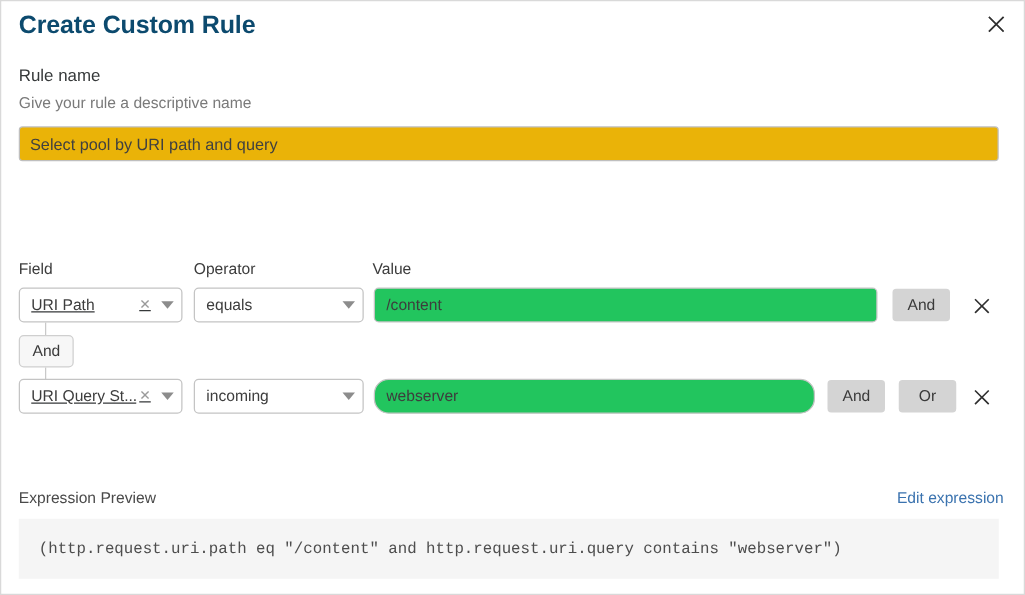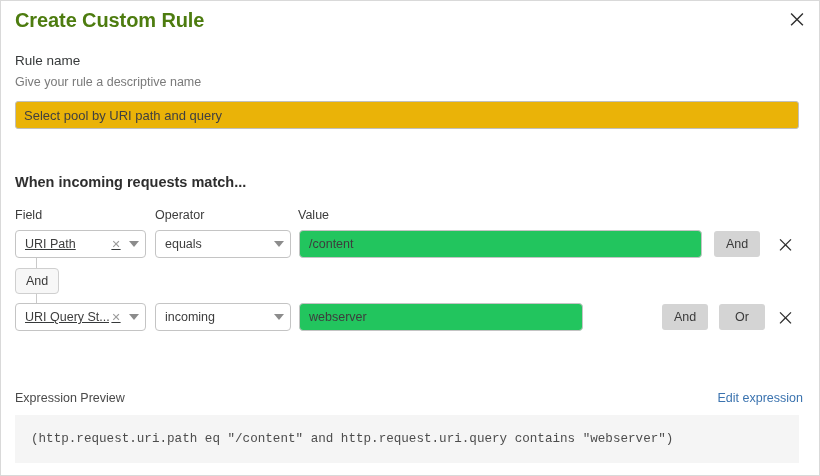--- a/index.html
+++ b/index.html
@@ -25,21 +25,21 @@
     padding: 0 14px;
   }
 
   
   .dialog-title {
     position: absolute;
     left: 14px;
     top: 8px;
     font-size: 20px;
     font-weight: bold;
-    color: #4d7c0f;
+    color: #0c4a6e;
     letter-spacing: -0.1px;
   }
   .close-btn {
     position: absolute;
     right: 10px;
     top: 6px;
     width: 24px;
     height: 24px;
     display: flex;
     align-items: center;
@@ -163,21 +163,21 @@
     border: 1px solid #c4c4c4;
     border-radius: 4px;
     background: #22c55e;
     font-family: "Liberation Sans", sans-serif;
     font-size: 12.5px;
     color: #3d3d3d;
     padding: 0 9px;
     outline: none;
   }
   .value-input.v1 { left: 298px; width: 403px; }
-  .value-input.v2 { left: 298px; width: 284px; }
+  .value-input.v2 { left: 298px; width: 353px; border-radius: 12px; }
 
   .logic-btn {
     position: absolute;
     height: 26px;
     min-width: 46px;
     padding: 0 12px;
     background: #d4d4d4;
     border: none;
     border-radius: 3px;
     font-family: "Liberation Sans", sans-serif;
@@ -284,21 +284,20 @@
   <button class="close-btn" aria-label="Close">
     <svg width="14" height="14" viewBox="0 0 14 14">
       <path d="M1.6 1.0 L7 6.4 L12.4 1.0 L13.4 2.0 L8.0 7.4 L13.4 12.8 L12.4 13.8 L7 8.4 L1.6 13.8 L0.6 12.8 L6.0 7.4 L0.6 2.0 Z" fill="#2f2f2f"></path>
     </svg>
   </button>
 
   <div class="section-label label-rule-name">Rule name</div>
   <div class="help-text">Give your rule a descriptive name</div>
   <input class="rule-name-input" type="text" value="Select pool by URI path and query" placeholder="Enter rule name" style="">
 
-  <div class="match-heading">When incoming requests match...</div>
 
   <div class="col-head field">Field</div>
   <div class="col-head operator">Operator</div>
   <div class="col-head value">Value</div>
 
   <div class="cond-row row1">
     <div class="select-box field-select">
       <span class="sel-text">URI Path</span>
       <span class="clear-x">✕</span>
       <span class="caret">

